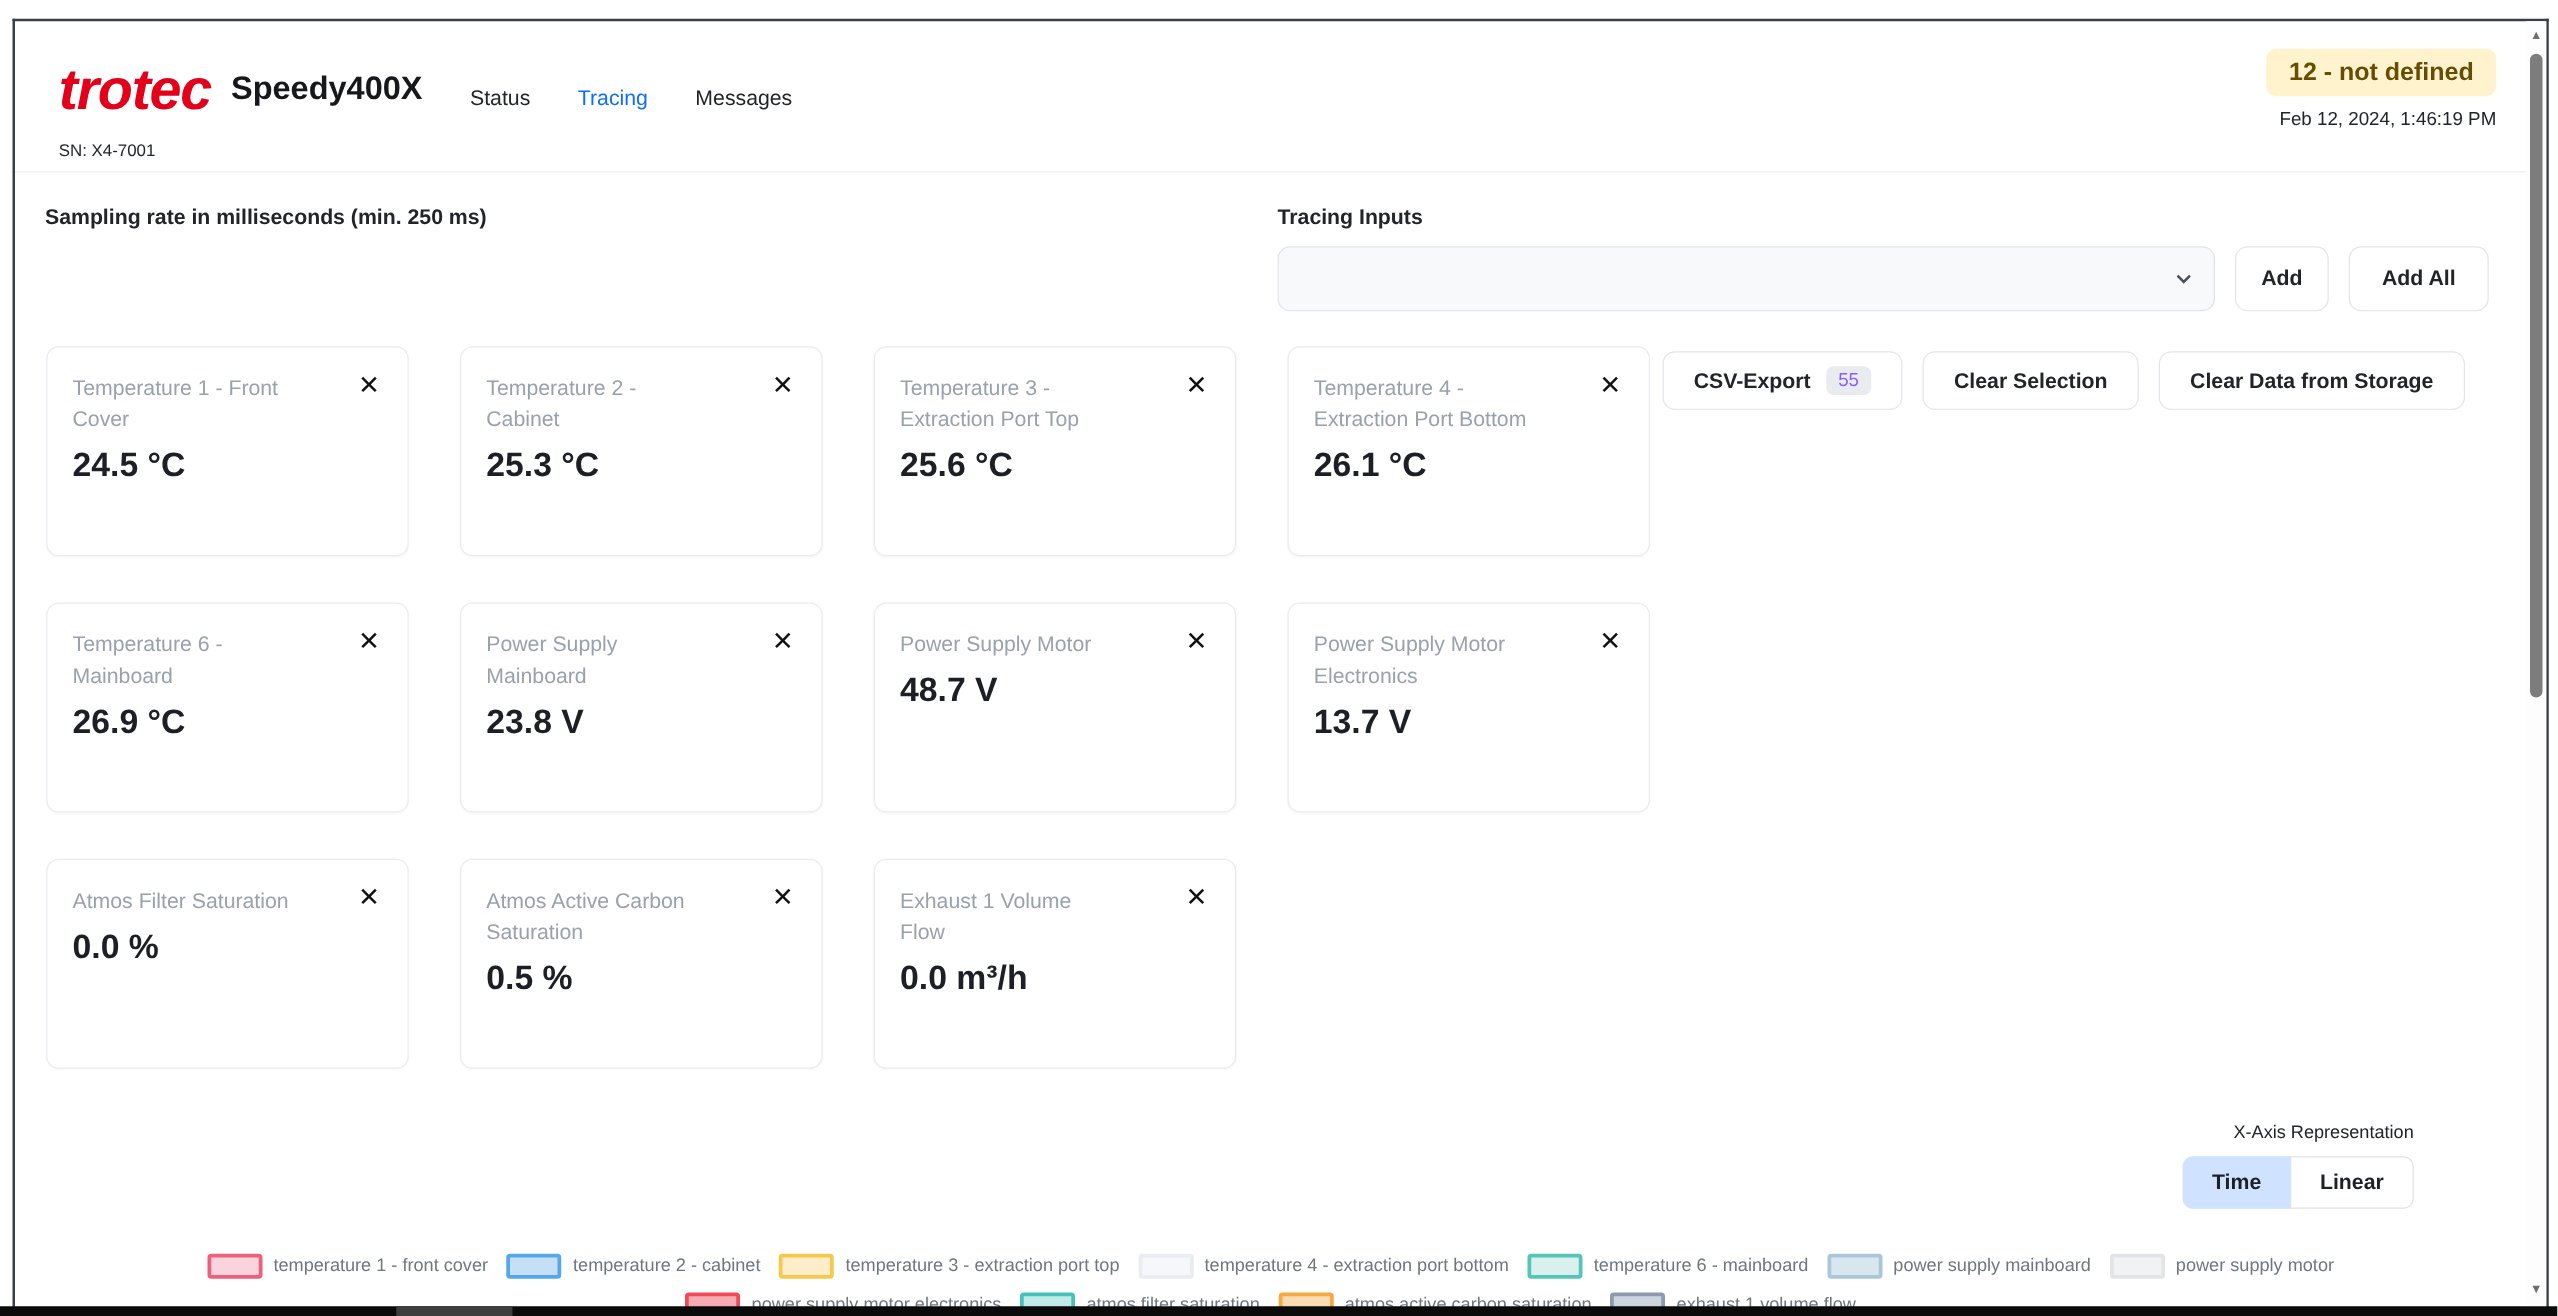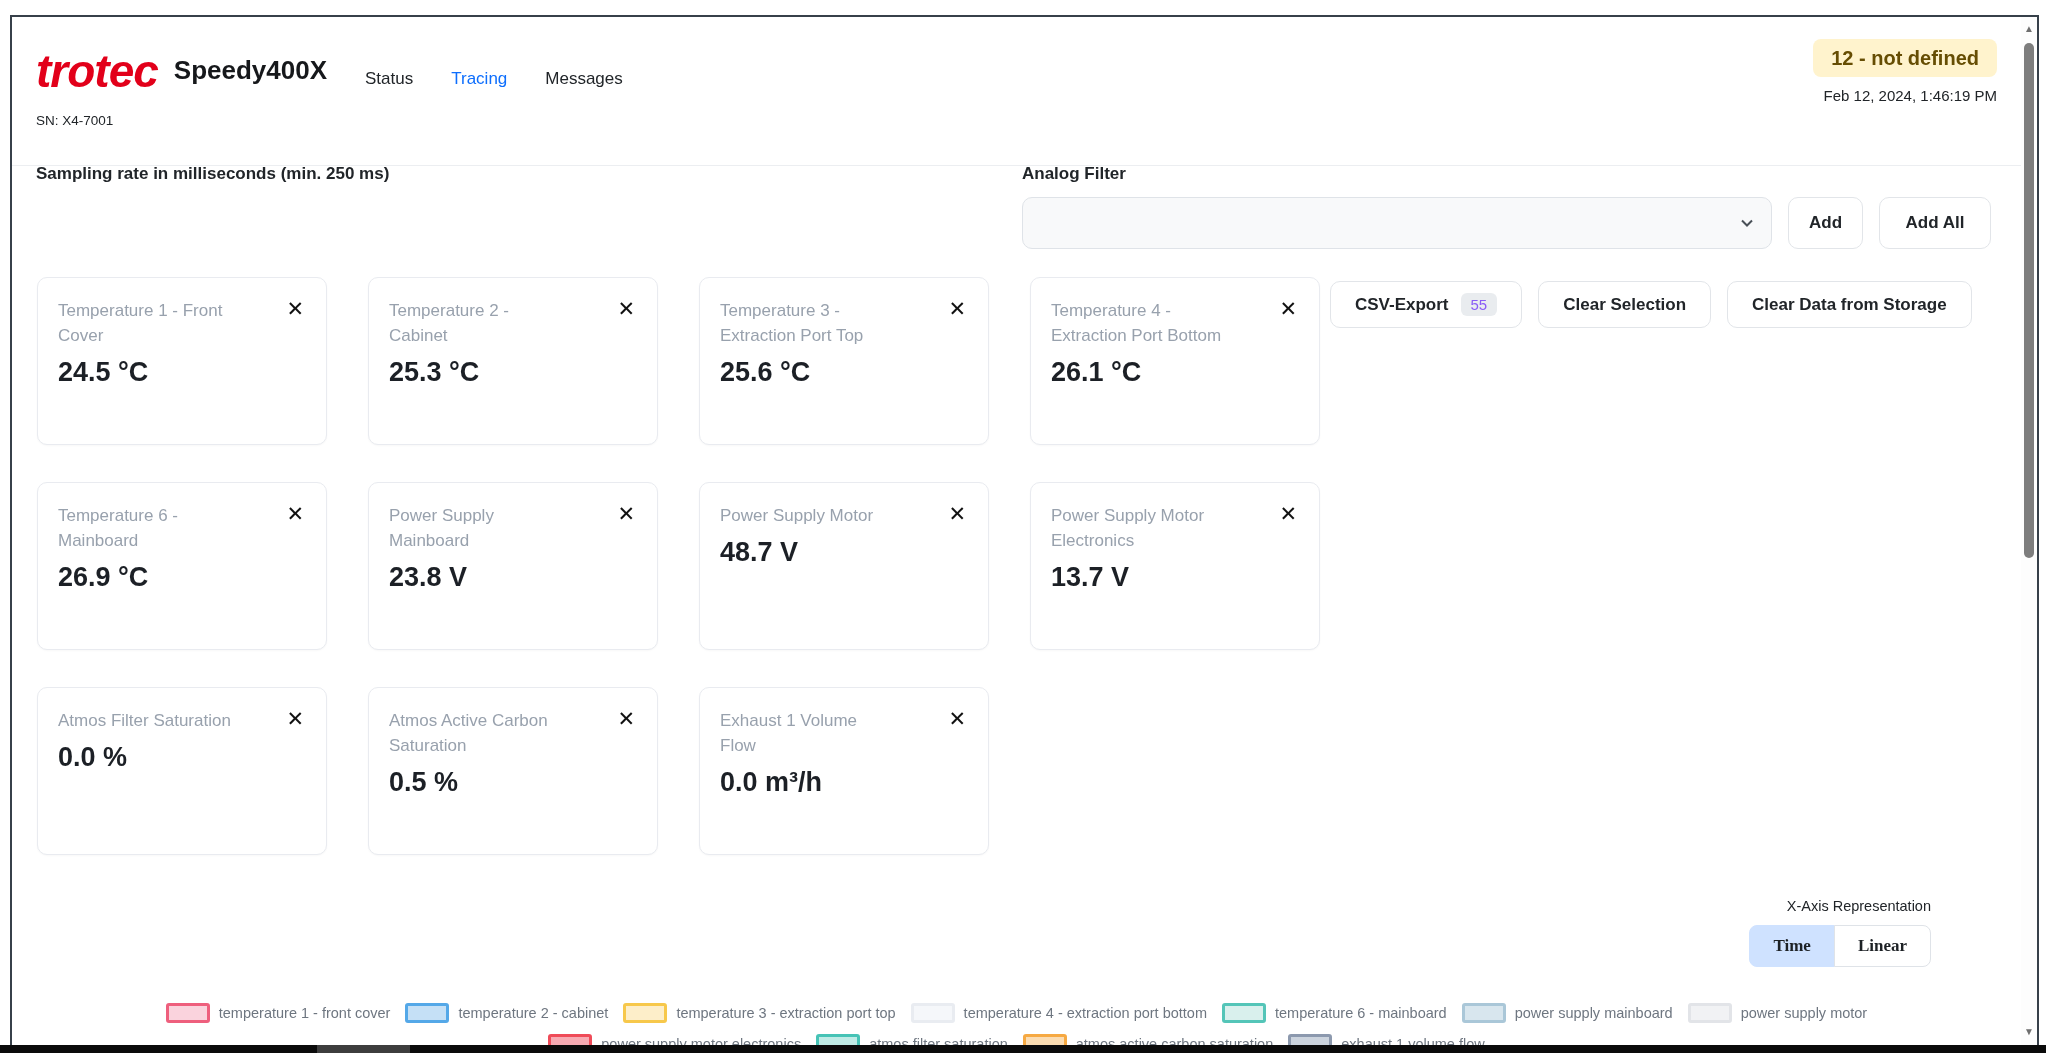--- a/index.html
+++ b/index.html
@@ -10,22 +10,22 @@
   :root {
     --brand-red:#e2001a; --nav-active:#0d6efd; --badge-bg:#fff3cd; --badge-text:#664d03;
     --toggle-selected:#cfe2ff; --border-light:#e3e6ea; --title-gray:#98a1ad;
   }
 
   .window-frame { position:absolute; left:10px; top:15px; width:2029px; height:1038px;
     border:2px solid #37404a; border-bottom:none; background:#fff; }
   .page { position:absolute; left:0; top:0; right:16px; bottom:0; }
 
   
-  .header { position:absolute; left:0; top:0; right:0; height:149px;
-    border-bottom:1px solid #eceef1; padding:20px 24px 0 24px; }
+  .header { position:absolute; left:0; top:0; right:0; height:121px;
+    border-bottom:1px solid #eceef1; padding:20px 24px 0 35px; }
   .header-top { display:flex; align-items:center; }
   .logo { font-size:46px; font-weight:700; font-style:italic; color:var(--brand-red);
     letter-spacing:-1px; line-height:1; margin-right:16px; }
   .app-title { font-size:26px; font-weight:700; color:#16181b; margin-right:38px; }
   .nav { display:flex; gap:38px; margin-top:16px;text-align:right; }
   .nav-item { font-size:17px; color:#212529; cursor:pointer; }
   .nav-item.active { color:var(--nav-active); }
   .header-right { margin-left:auto; display:flex; flex-direction:column; align-items:flex-end; gap:10px; margin-top:2px; }
   .status-badge { background:var(--badge-bg); color:var(--badge-text); font-size:20px;
     font-weight:700; padding:7px 18px; border-radius:8px; line-height:1.2; }
@@ -66,21 +66,21 @@
   .card-title { width:175px; font-size:17px; line-height:25px; color:var(--title-gray); }
   .card-close { font-size:21px; line-height:22px; color:#111; cursor:pointer; background:none;
     border:none; padding:0 2px; font-family:inherit; }
   .card-value { font-size:27px; font-weight:700; color:#1c2026; margin-top:9px; }
 
   
   .xaxis-block { position:absolute; right:90px; top:881px; text-align:right; }
   .xaxis-label { font-size:14.5px; color:#212529; margin-bottom:11px; }
   .xaxis-toggle { display:inline-flex; }
   .toggle-btn { height:42px; padding:0 23px; font-size:17px; font-weight:600; color:#1d2125;
-    background:#fff; border:1px solid #dfe3e8; cursor:pointer; font-family:Liberation Serif, serif; }
+    background:#fff; border:1px solid #dfe3e8; cursor:pointer; font-family:Liberation Sans, sans-serif; }
   .toggle-btn:first-child { border-radius:8px 0 0 8px; }
   .toggle-btn:last-child { border-radius:0 8px 8px 0; margin-left:-1px; }
   .toggle-btn.selected { background:var(--toggle-selected); border-color:var(--toggle-selected); }
 
   
   .legend { position:absolute; left:0; right:0; top:986px; }
   .legend-row { display:flex; justify-content:center; align-items:center; gap:15px; margin-bottom:11px; }
   .legend-item { display:flex; align-items:center; gap:9px; cursor:pointer; }
   .legend-swatch { width:44px; height:20px; border:3px solid #ccc; border-radius:3px; }
   .legend-label { font-size:14.5px; color:#6e7680; white-space:nowrap; }
@@ -118,21 +118,21 @@
         </div>
       </div>
       <div class="serial">SN: X4-7001</div>
     </header>
 
     <section class="controls">
       <div class="sampling-group">
         <label class="ctl-label">Sampling rate in milliseconds (min. 250 ms)</label>
       </div>
       <div class="analog-group">
-        <label class="ctl-label">Analog Filter</label>
+        <label class="ctl-label">Tracing Inputs</label>
         <div class="ctl-row">
           <div class="select">
             <span class="select-value"></span>
             <svg class="chevron" viewBox="0 0 16 16">
               <polyline points="3,5.5 8,10.5 13,5.5"></polyline>
             </svg>
           </div>
           <button class="btn add-btn">Add</button>
           <button class="btn add-all-btn">Add All</button>
         </div>

